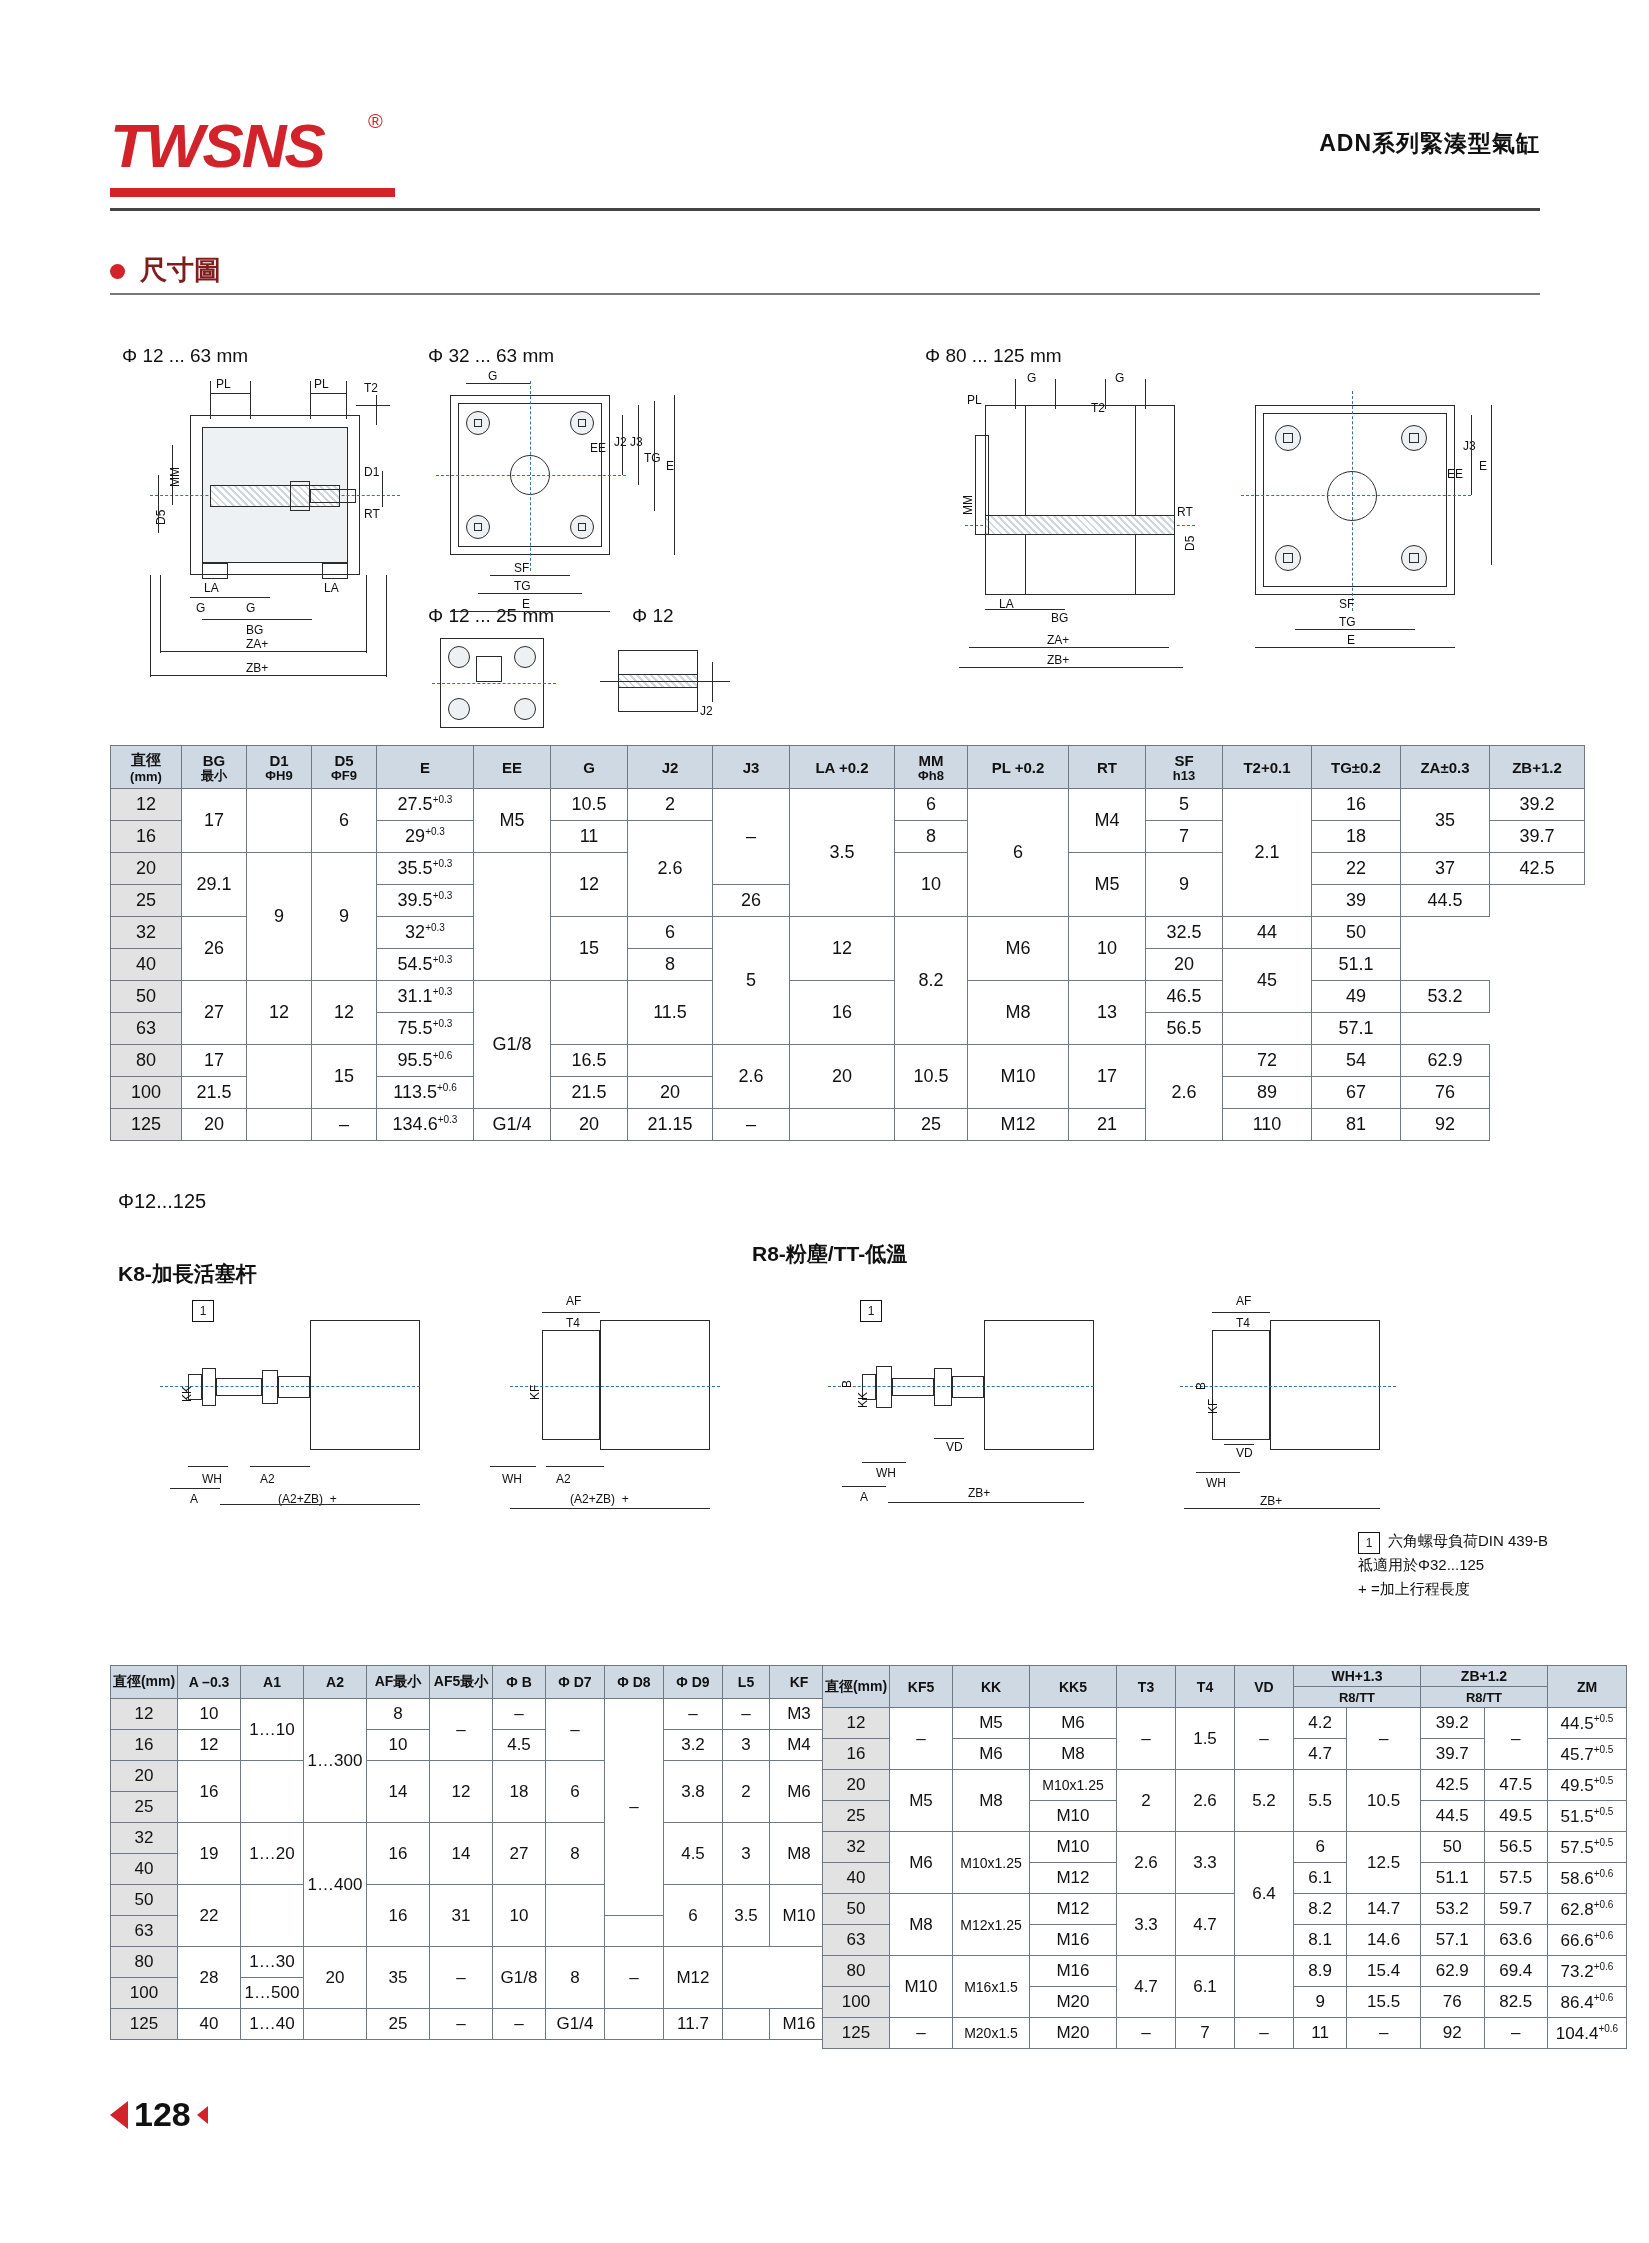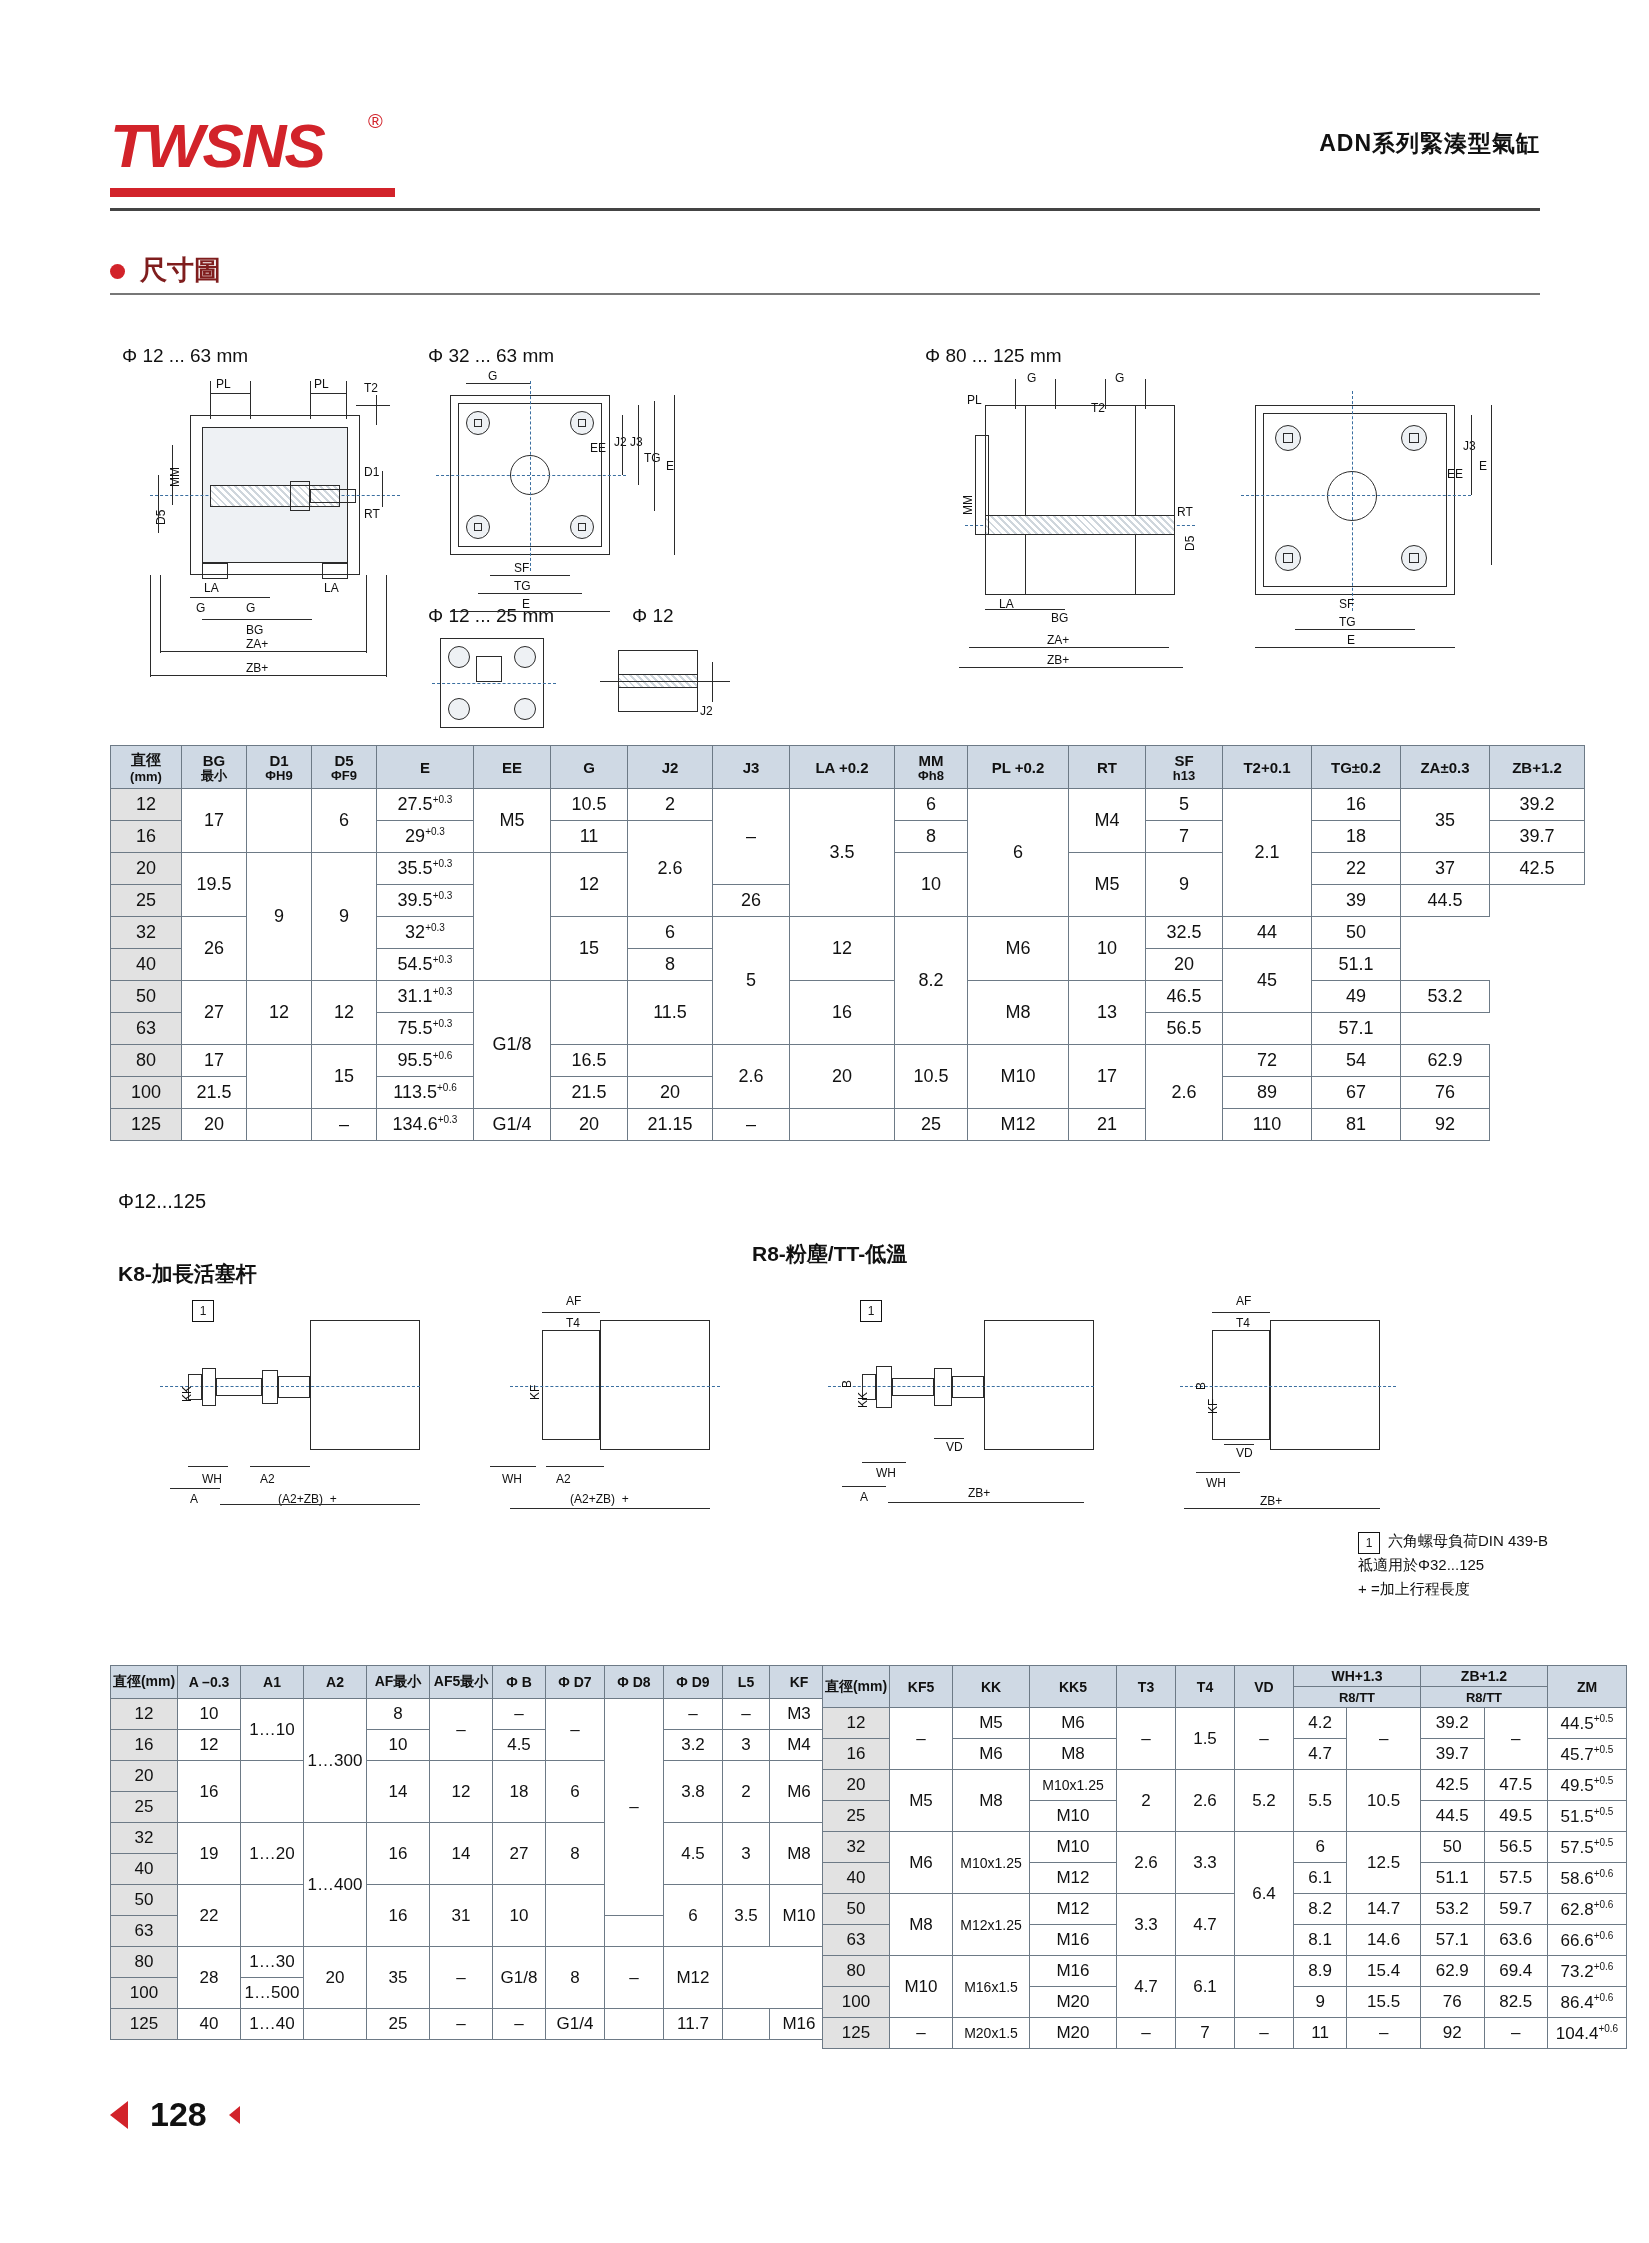--- a/index.html
+++ b/index.html
@@ -74,21 +74,21 @@
   
   #table-left{left:110px; top:1665px;}
   #table-left thead th{font-size:14px; height:32px;}
   #table-left tbody td{font-size:17px; height:30px;}
   #table-right{left:822px; top:1665px;}
   #table-right thead th{font-size:14px; height:20px;}
   #table-right tbody td{font-size:17px; height:30px;}
   #table-right tbody td.small{font-size:14px;}
 
   
-  .footer{position:absolute; left:110px; top:2095px; display:flex; align-items:center; gap:22px;}
+  .footer{position:absolute; left:110px; top:2095px; display:flex; align-items:center; gap:6px;}
   .tri-l{width:0;height:0;border-top:14px solid transparent;border-bottom:14px solid transparent;
          border-right:18px solid #d2232a;}
   .pagenum{font-size:34px; font-weight:bold; color:#111;}
   .tri-s{width:0;height:0;border-top:9px solid transparent;border-bottom:9px solid transparent;
          border-right:11px solid #d2232a;}
 </style>
 </head>
 <body>
 
 <div class="page">
@@ -326,21 +326,21 @@
         <td>11</td>
         <td rowspan="3">2.6</td>
         <td>8</td>
         <td>7</td>
         <td>18</td>
         <td>39.7</td>
       </tr>
 
       <tr>
         <td class="first">20</td>
-        <td rowspan="2">19.5</td>
+        <td rowspan="2">29.1</td>
         <td rowspan="4">9</td>
         <td rowspan="4">9</td>
         <td><span>35.5</span><span class="sup">+0.3</span></td>
         <td rowspan="4"></td>
         <td rowspan="2">12</td>
         <td rowspan="2">10</td>
         <td rowspan="2">M5</td>
         <td rowspan="2">9</td>
         <td>22</td>
         <td>37</td>

